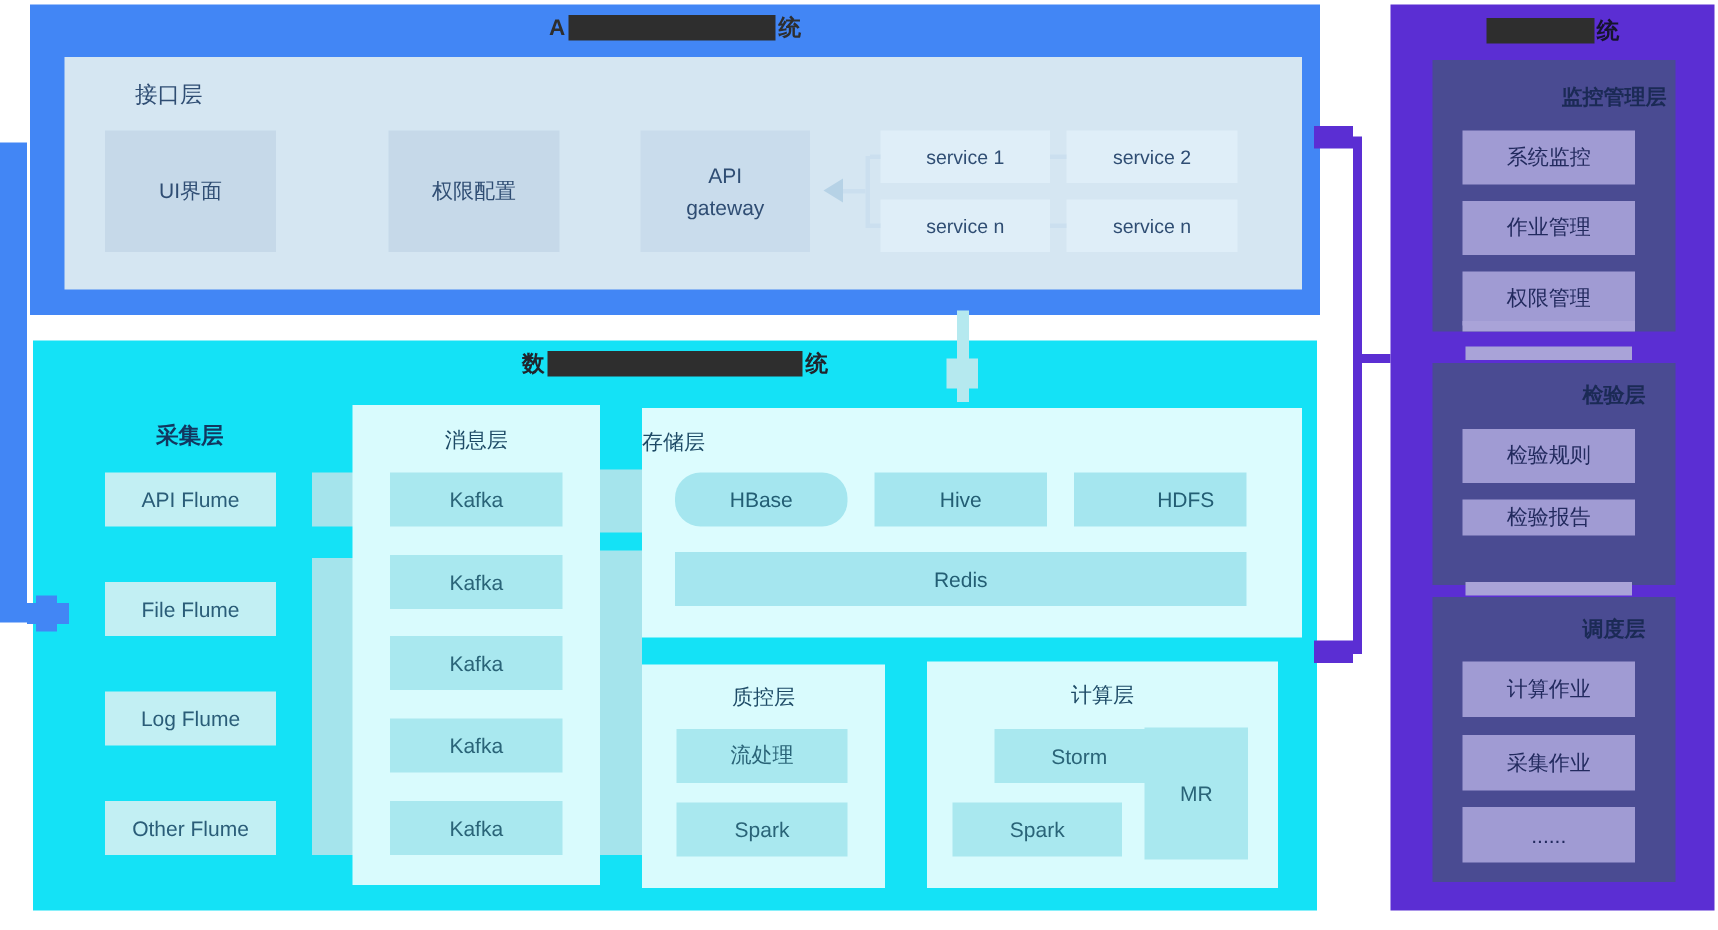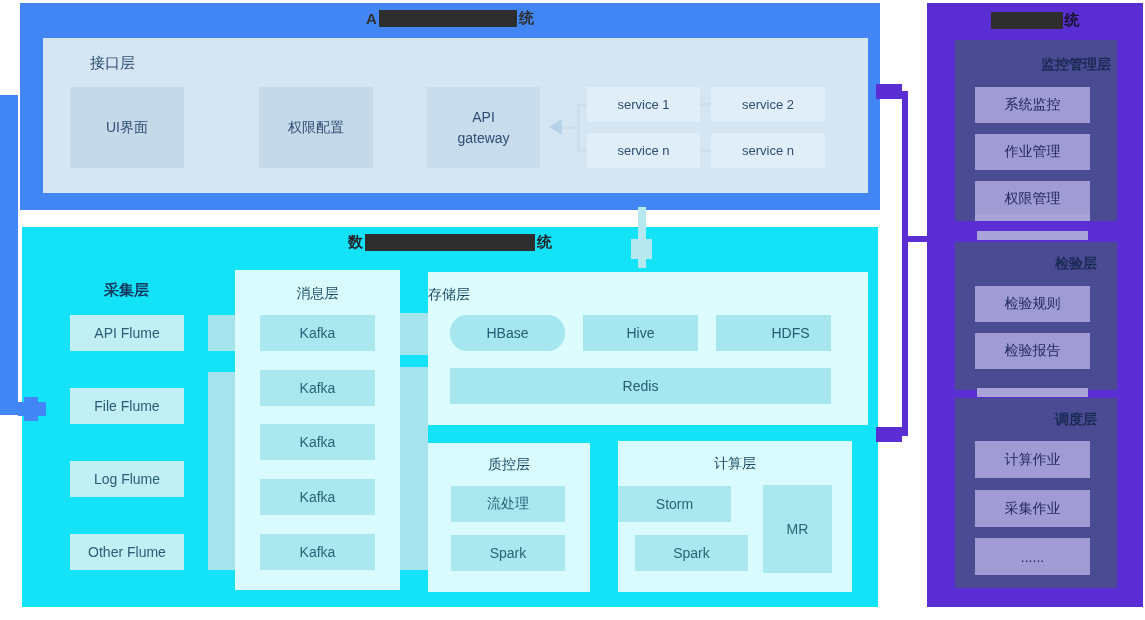--- a/index.html
+++ b/index.html
@@ -113,21 +113,21 @@
   <div class="node storage-item" style="left:716px;top:315px;width:115px;height:36px;padding-left:34px;">HDFS</div>
   <div class="node storage-item" style="left:450px;top:368px;width:381px;height:36px;">Redis</div>
 
   <div class="node cyan-panel" style="left:428px;top:443px;width:162px;height:149px;"></div>
   <div class="abs cyan-panel-label" style="left:428px;top:456px;width:162px;text-align:center;">质控层</div>
   <div class="node cyan-item" style="left:451px;top:486px;width:114px;height:36px;">流处理</div>
   <div class="node cyan-item" style="left:451px;top:535px;width:114px;height:36px;">Spark</div>
 
   <div class="node cyan-panel" style="left:618px;top:441px;width:234px;height:151px;"></div>
   <div class="abs cyan-panel-label" style="left:618px;top:455px;width:234px;text-align:center;">计算层</div>
-  <div class="node cyan-item" style="left:618px;top:486px;width:113px;height:36px;">Storm</div>
+  <div class="node cyan-item" style="left:663px;top:486px;width:113px;height:36px;">Storm</div>
   <div class="node cyan-item" style="left:635px;top:535px;width:113px;height:36px;">Spark</div>
   <div class="node cyan-item" style="left:763px;top:485px;width:69px;height:88px;">MR</div>
 
   <div class="abs pale-conn" style="left:638px;top:207px;width:8px;height:61px;"></div>
   <div class="abs pale-conn" style="left:631px;top:239px;width:21px;height:20px;"></div>
 
   <div class="abs blue-bar" style="left:0px;top:95px;width:18px;height:320px;"></div>
   <div class="abs blue-bar" style="left:18px;top:402px;width:28px;height:14px;"></div>
   <div class="abs blue-bar" style="left:24px;top:397px;width:14px;height:24px;"></div>
 
@@ -148,21 +148,21 @@
   <div class="node purple-item" style="left:975px;top:87px;width:115px;height:36px;">系统监控</div>
   <div class="node purple-item" style="left:975px;top:134px;width:115px;height:36px;">作业管理</div>
   <div class="node purple-item" style="left:975px;top:181px;width:115px;height:36px;">权限管理</div>
 
   <div class="abs junction-bar" style="left:975px;top:214px;width:115px;height:7px;"></div>
   <div class="abs junction-bar" style="left:977px;top:231px;width:111px;height:9px;"></div>
 
   <div class="node slate-panel" style="left:955px;top:242px;width:162px;height:148px;"></div>
   <div class="abs slate-label" style="left:955px;top:255px;width:162px;text-align:center;">检验层</div>
   <div class="node purple-item" style="left:975px;top:286px;width:115px;height:36px;">检验规则</div>
-  <div class="node purple-item" style="left:975px;top:333px;width:115px;height:36px;">检验报告</div>
+  <div class="node purple-item" style="left:975px;top:333px;width:115px;height:24px;">检验报告</div>
 
   <div class="abs junction-bar" style="left:977px;top:388px;width:111px;height:9px;"></div>
 
   <div class="node slate-panel" style="left:955px;top:398px;width:162px;height:190px;"></div>
   <div class="abs slate-label" style="left:955px;top:411px;width:162px;text-align:center;">调度层</div>
   <div class="node purple-item" style="left:975px;top:441px;width:115px;height:37px;">计算作业</div>
   <div class="node purple-item" style="left:975px;top:490px;width:115px;height:37px;">采集作业</div>
   <div class="node purple-item" style="left:975px;top:538px;width:115px;height:37px;">......</div>
 
 </div>

